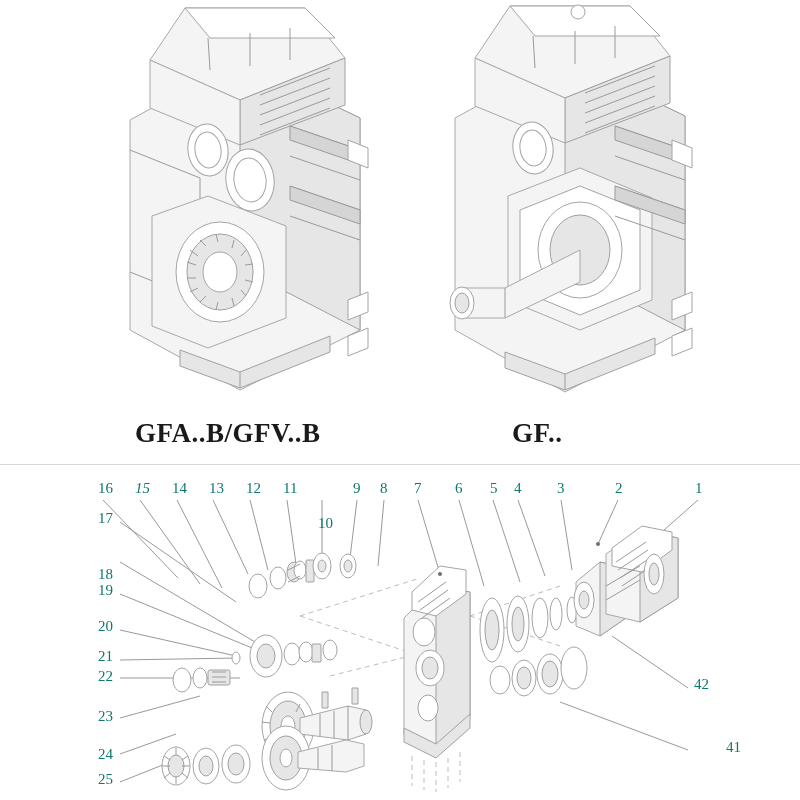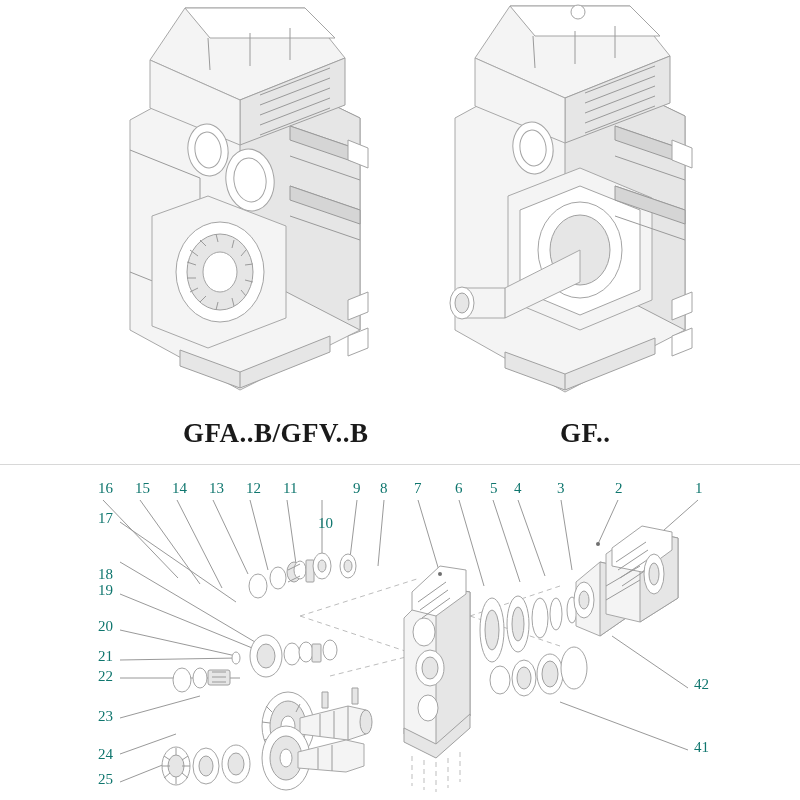--- a/index.html
+++ b/index.html
@@ -18,21 +18,20 @@
   .unit.left{left:90px;width:300px;height:400px;}
   .unit.right{left:400px;width:320px;height:400px;}
 
   .caption{
     position:absolute;
     font-weight:bold;
     font-size:27px;
     letter-spacing:.5px;
     color:#1a1a1a;
     white-space:nowrap;
-    margin-left:48px;
   }
   .caption.left{left:135px;top:418px;}
   .caption.right{left:512px;top:418px;}
 
   
   .divider{
     position:absolute;left:0;top:464px;width:800px;height:1px;
     background:#d8d8d8;
   }
 
@@ -333,21 +332,21 @@
       </g>
 
       <g class="dot">
         <circle cx="440" cy="108" r="2"></circle>
         <circle cx="598" cy="78" r="2"></circle>
       </g>
     </svg>
 
     <div>
       <span class="num" style="left:98px;top:14px;">16</span>
-      <span class="num" style="left:135px;top:14px;">15</span>
+      <span class="num" style="left:135px;top:14px;font-style:italic;">15</span>
       <span class="num" style="left:172px;top:14px;">14</span>
       <span class="num" style="left:209px;top:14px;">13</span>
       <span class="num" style="left:246px;top:14px;">12</span>
       <span class="num" style="left:283px;top:14px;">11</span>
       <span class="num" style="left:318px;top:14px;margin-top:35px;">10</span>
       <span class="num" style="left:353px;top:14px;">9</span>
       <span class="num" style="left:380px;top:14px;">8</span>
       <span class="num" style="left:414px;top:14px;">7</span>
       <span class="num" style="left:455px;top:14px;">6</span>
       <span class="num" style="left:490px;top:14px;">5</span>
@@ -364,17 +363,17 @@
       <span class="num" style="left:98px;top:152px;text-align:center;">20</span>
       <span class="num" style="left:98px;top:182px;">21</span>
       <span class="num" style="left:98px;top:202px;">22</span>
       <span class="num" style="left:98px;top:242px;">23</span>
       <span class="num" style="left:98px;top:261px;margin-top:19px;">24</span>
       <span class="num" style="left:98px;top:305px;">25</span>
     </div>
 
     <div>
       <span class="num" style="left:694px;top:210px;">42</span>
-      <span class="num" style="left:694px;top:273px;">41</span>
+      <span class="num" style="left:726px;top:273px;">41</span>
     </div>
 
   </div>
 </div>
 
 </body></html>

